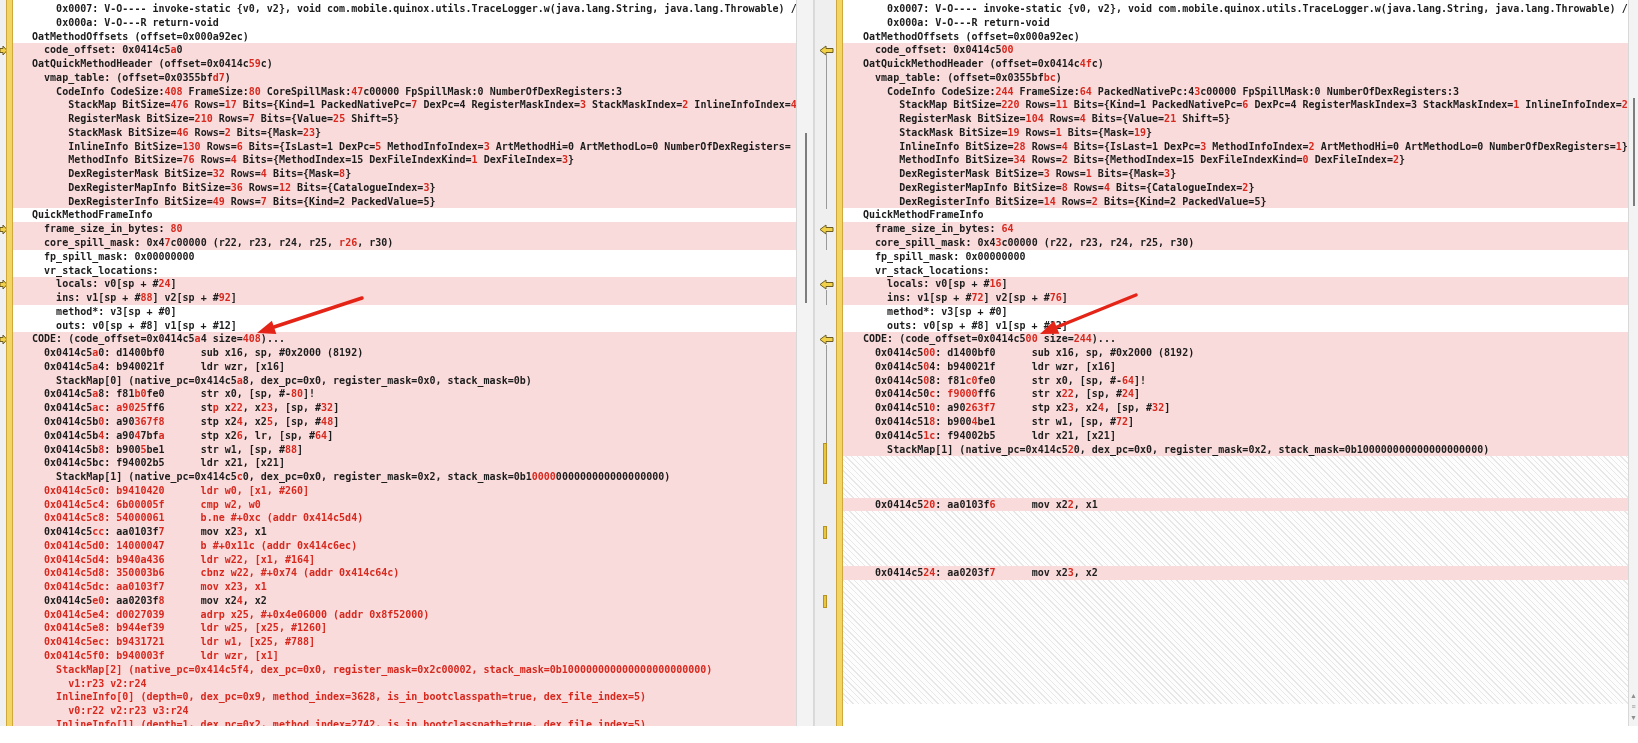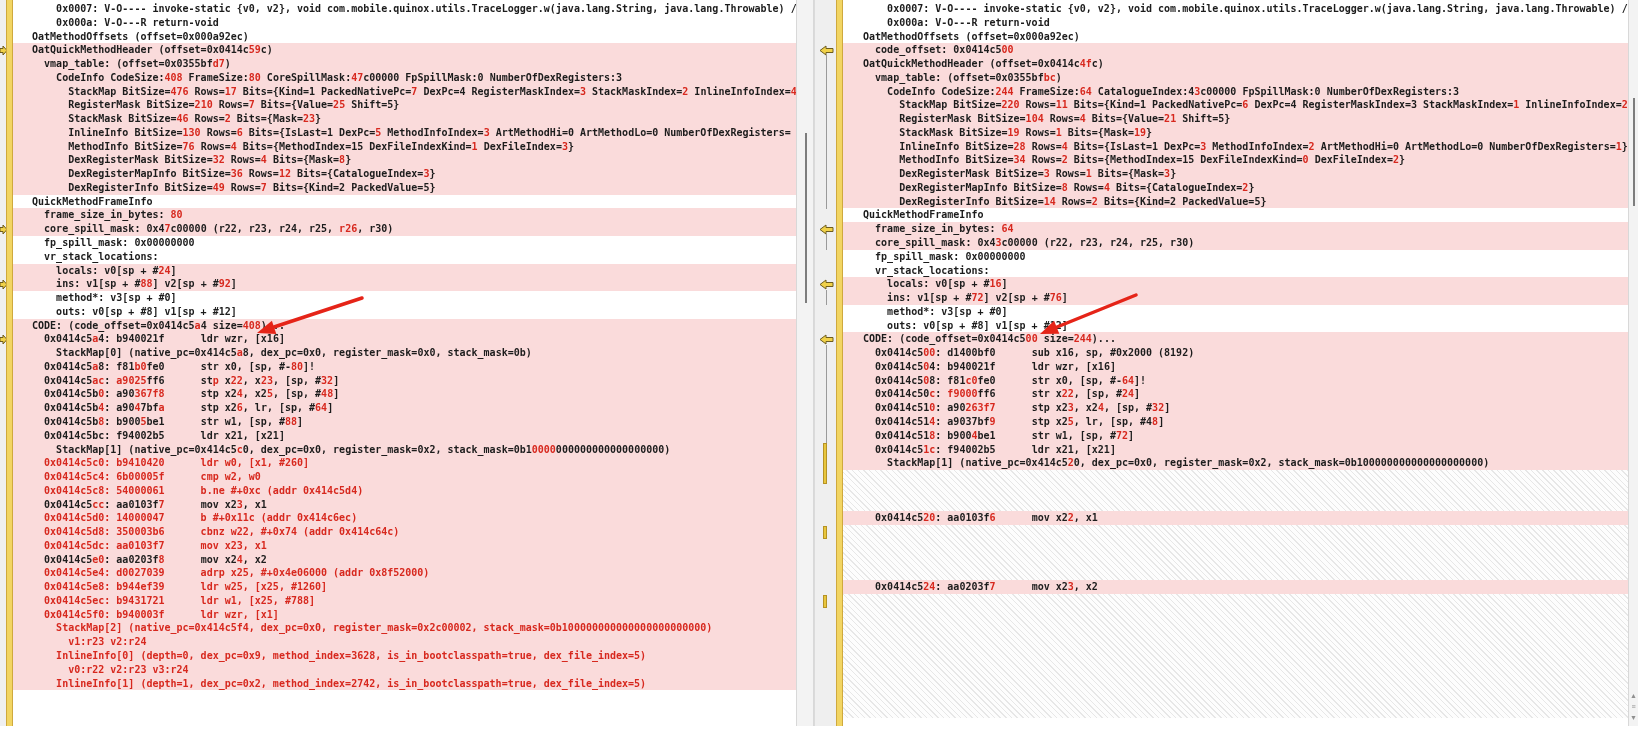--- a/index.html
+++ b/index.html
@@ -66,20 +66,21 @@
       <polygon points="0,3.5 3,3.5 3,1 7,5.5 3,10 3,7.5 0,7.5" fill="#f0d149" stroke="#6e5d1e" stroke-width="1"></polygon>
     </svg>
   </div>
 <div id="leftBand"></div>
 
 <div class="pane" id="leftPane">
   <div class="content" id="leftLines">
       <div class="line w"><span>      0x0007: V-O---- invoke-static {v0, v2}, void com.mobile.quinox.utils.TraceLogger.w(java.lang.String, java.lang.Throwable) // method@</span></div>
       <div class="line w"><span>      0x000a: V-O---R return-void</span></div>
       <div class="line w"><span>  OatMethodOffsets (offset=0x000a92ec)</span></div>
+      <div class="line p"><span>    code_offset: 0x0414c5</span><span class="r">a</span><span>0</span></div>
       <div class="line p"><span>  OatQuickMethodHeader (offset=0x0414c</span><span class="r">59</span><span>c)</span></div>
       <div class="line p"><span>    vmap_table: (offset=0x0355bf</span><span class="r">d7</span><span>)</span></div>
       <div class="line p"><span>      CodeInfo CodeSize:</span><span class="r">408</span><span> FrameSize:</span><span class="r">80</span><span> CoreSpillMask:</span><span class="r">47</span><span>c00000 FpSpillMask:0 NumberOfDexRegisters:3</span></div>
       <div class="line p"><span>        StackMap BitSize=</span><span class="r">476</span><span> Rows=</span><span class="r">17</span><span> Bits={Kind=1 PackedNativePc=</span><span class="r">7</span><span> DexPc=4 RegisterMaskIndex=</span><span class="r">3</span><span> StackMaskIndex=</span><span class="r">2</span><span> InlineInfoIndex=</span><span class="r">4</span></div>
       <div class="line p"><span>        RegisterMask BitSize=</span><span class="r">210</span><span> Rows=</span><span class="r">7</span><span> Bits={Value=</span><span class="r">25</span><span> Shift=5}</span></div>
       <div class="line p"><span>        StackMask BitSize=</span><span class="r">46</span><span> Rows=</span><span class="r">2</span><span> Bits={Mask=</span><span class="r">23</span><span>}</span></div>
       <div class="line p"><span>        InlineInfo BitSize=</span><span class="r">130</span><span> Rows=</span><span class="r">6</span><span> Bits={IsLast=1 DexPc=</span><span class="r">5</span><span> MethodInfoIndex=</span><span class="r">3</span><span> ArtMethodHi=0 ArtMethodLo=0 NumberOfDexRegisters=</span></div>
       <div class="line p"><span>        MethodInfo BitSize=</span><span class="r">76</span><span> Rows=</span><span class="r">4</span><span> Bits={MethodIndex=15 DexFileIndexKind=</span><span class="r">1</span><span> DexFileIndex=</span><span class="r">3</span><span>}</span></div>
       <div class="line p"><span>        DexRegisterMask BitSize=</span><span class="r">32</span><span> Rows=</span><span class="r">4</span><span> Bits={Mask=</span><span class="r">8</span><span>}</span></div>
       <div class="line p"><span>        DexRegisterMapInfo BitSize=</span><span class="r">36</span><span> Rows=</span><span class="r">12</span><span> Bits={CatalogueIndex=</span><span class="r">3</span><span>}</span></div>
@@ -87,34 +88,36 @@
       <div class="line w"><span>  QuickMethodFrameInfo</span></div>
       <div class="line p"><span>    frame_size_in_bytes: </span><span class="r">80</span></div>
       <div class="line p"><span>    core_spill_mask: 0x4</span><span class="r">7</span><span>c00000 (r22, r23, r24, r25,</span><span class="r"> r26</span><span>, r30)</span></div>
       <div class="line w"><span>    fp_spill_mask: 0x00000000</span></div>
       <div class="line w"><span>    vr_stack_locations:</span></div>
       <div class="line p"><span>      locals: v0[sp + #</span><span class="r">24</span><span>]</span></div>
       <div class="line p"><span>      ins: v1[sp + #</span><span class="r">88</span><span>] v2[sp + #</span><span class="r">92</span><span>]</span></div>
       <div class="line w"><span>      method*: v3[sp + #0]</span></div>
       <div class="line w"><span>      outs: v0[sp + #8] v1[sp + #12]</span></div>
       <div class="line p"><span>  CODE: (code_offset=0x0414c5</span><span class="r">a</span><span>4 size=</span><span class="r">408</span><span>)...</span></div>
+      <div class="line p"><span>    0x0414c5</span><span class="r">a</span><span>0: d1400bf0      sub x16, sp, #0x2000 (8192)</span></div>
       <div class="line p"><span>    0x0414c5</span><span class="r">a</span><span>4: b940021f      ldr wzr, [x16]</span></div>
       <div class="line p"><span>      StackMap[0] (native_pc=0x414c5</span><span class="r">a</span><span>8, dex_pc=0x0, register_mask=0x0, stack_mask=0b)</span></div>
       <div class="line p"><span>    0x0414c5</span><span class="r">a</span><span>8: f81</span><span class="r">b0</span><span>fe0      str x0, [sp, #-</span><span class="r">80</span><span>]!</span></div>
       <div class="line p"><span>    0x0414c5</span><span class="r">ac</span><span>: </span><span class="r">a9025</span><span>ff6      st</span><span class="r">p</span><span> x</span><span class="r">22</span><span>, x</span><span class="r">23</span><span>, [sp, #</span><span class="r">32</span><span>]</span></div>
       <div class="line p"><span>    0x0414c5b</span><span class="r">0</span><span>: a90</span><span class="r">367f8</span><span>      stp x2</span><span class="r">4</span><span>, x2</span><span class="r">5</span><span>, [sp, #</span><span class="r">48</span><span>]</span></div>
       <div class="line p"><span>    0x0414c5b</span><span class="r">4</span><span>: a90</span><span class="r">4</span><span>7bf</span><span class="r">a</span><span>      stp x2</span><span class="r">6</span><span>, lr, [sp, #</span><span class="r">64</span><span>]</span></div>
       <div class="line p"><span>    0x0414c5b</span><span class="r">8</span><span>: b900</span><span class="r">5</span><span>be1      str w1, [sp, #</span><span class="r">88</span><span>]</span></div>
       <div class="line p"><span>    0x0414c5bc: f94002b5      ldr x21, [x21]</span></div>
       <div class="line p"><span>      StackMap[1] (native_pc=0x414c5</span><span class="r">c</span><span>0, dex_pc=0x0, register_mask=0x2, stack_mask=0b1</span><span class="r">0000</span><span>000000000000000000)</span></div>
       <div class="line p"><span class="r">    0x0414c5c0: b9410420      ldr w0, [x1, #260]</span></div>
       <div class="line p"><span class="r">    0x0414c5c4: 6b00005f      cmp w2, w0</span></div>
       <div class="line p"><span class="r">    0x0414c5c8: 54000061      b.ne #+0xc (addr 0x414c5d4)</span></div>
       <div class="line p"><span>    0x0414c5</span><span class="r">cc</span><span>: aa0103f</span><span class="r">7</span><span>      mov x2</span><span class="r">3</span><span>, x1</span></div>
       <div class="line p"><span class="r">    0x0414c5d0: 14000047      b #+0x11c (addr 0x414c6ec)</span></div>
+      <div class="line p"><span class="r">    0x0414c5d4: b940a436      ldr w22, [x1, #164]</span></div>
       <div class="line p"><span class="r">    0x0414c5d8: 350003b6      cbnz w22, #+0x74 (addr 0x414c64c)</span></div>
       <div class="line p"><span class="r">    0x0414c5dc: aa0103f7      mov x23, x1</span></div>
       <div class="line p"><span>    0x0414c5</span><span class="r">e0</span><span>: aa0203f</span><span class="r">8</span><span>      mov x2</span><span class="r">4</span><span>, x2</span></div>
       <div class="line p"><span class="r">    0x0414c5e4: d0027039      adrp x25, #+0x4e06000 (addr 0x8f52000)</span></div>
       <div class="line p"><span class="r">    0x0414c5e8: b944ef39      ldr w25, [x25, #1260]</span></div>
       <div class="line p"><span class="r">    0x0414c5ec: b9431721      ldr w1, [x25, #788]</span></div>
       <div class="line p"><span class="r">    0x0414c5f0: b940003f      ldr wzr, [x1]</span></div>
       <div class="line p"><span class="r">      StackMap[2] (native_pc=0x414c5f4, dex_pc=0x0, register_mask=0x2c00002, stack_mask=0b100000000000000000000000)</span></div>
       <div class="line p"><span class="r">        v1:r23 v2:r24</span></div>
       <div class="line p"><span class="r">      InlineInfo[0] (depth=0, dex_pc=0x9, method_index=3628, is_in_bootclasspath=true, dex_file_index=5)</span></div>
@@ -151,21 +154,21 @@
 <div id="rightBand"></div>
 
 <div class="pane" id="rightPane">
   <div class="content" id="rightLines">
       <div class="line w"><span>      0x0007: V-O---- invoke-static {v0, v2}, void com.mobile.quinox.utils.TraceLogger.w(java.lang.String, java.lang.Throwable) // method@</span></div>
       <div class="line w"><span>      0x000a: V-O---R return-void</span></div>
       <div class="line w"><span>  OatMethodOffsets (offset=0x000a92ec)</span></div>
       <div class="line p"><span>    code_offset: 0x0414c5</span><span class="r">00</span></div>
       <div class="line p"><span>  OatQuickMethodHeader (offset=0x0414c</span><span class="r">4f</span><span>c)</span></div>
       <div class="line p"><span>    vmap_table: (offset=0x0355bf</span><span class="r">bc</span><span>)</span></div>
-      <div class="line p"><span>      CodeInfo CodeSize:</span><span class="r">244</span><span> FrameSize:</span><span class="r">64</span><span> CatalogueIndex:4</span><span class="r">3</span><span>c00000 FpSpillMask:0 NumberOfDexRegisters:3</span></div>
+      <div class="line p"><span>      CodeInfo CodeSize:</span><span class="r">244</span><span> FrameSize:</span><span class="r">64</span><span> PackedNativePc:4</span><span class="r">3</span><span>c00000 FpSpillMask:0 NumberOfDexRegisters:3</span></div>
       <div class="line p"><span>        StackMap BitSize=</span><span class="r">220</span><span> Rows=</span><span class="r">11</span><span> Bits={Kind=1 PackedNativePc=</span><span class="r">6</span><span> DexPc=4 RegisterMaskIndex=3 StackMaskIndex=</span><span class="r">1</span><span> InlineInfoIndex=</span><span class="r">2</span><span>}</span></div>
       <div class="line p"><span>        RegisterMask BitSize=</span><span class="r">104</span><span> Rows=</span><span class="r">4</span><span> Bits={Value=</span><span class="r">21</span><span> Shift=5}</span></div>
       <div class="line p"><span>        StackMask BitSize=</span><span class="r">19</span><span> Rows=</span><span class="r">1</span><span> Bits={Mask=</span><span class="r">19</span><span>}</span></div>
       <div class="line p"><span>        InlineInfo BitSize=</span><span class="r">28</span><span> Rows=</span><span class="r">4</span><span> Bits={IsLast=1 DexPc=</span><span class="r">3</span><span> MethodInfoIndex=</span><span class="r">2</span><span> ArtMethodHi=0 ArtMethodLo=0 NumberOfDexRegisters=</span><span class="r">1</span><span>}</span></div>
       <div class="line p"><span>        MethodInfo BitSize=</span><span class="r">34</span><span> Rows=</span><span class="r">2</span><span> Bits={MethodIndex=15 DexFileIndexKind=</span><span class="r">0</span><span> DexFileIndex=</span><span class="r">2</span><span>}</span></div>
       <div class="line p"><span>        DexRegisterMask BitSize=</span><span class="r">3</span><span> Rows=</span><span class="r">1</span><span> Bits={Mask=</span><span class="r">3</span><span>}</span></div>
       <div class="line p"><span>        DexRegisterMapInfo BitSize=</span><span class="r">8</span><span> Rows=</span><span class="r">4</span><span> Bits={CatalogueIndex=</span><span class="r">2</span><span>}</span></div>
       <div class="line p"><span>        DexRegisterInfo BitSize=</span><span class="r">14</span><span> Rows=</span><span class="r">2</span><span> Bits={Kind=2 PackedValue=5}</span></div>
       <div class="line w"><span>  QuickMethodFrameInfo</span></div>
       <div class="line p"><span>    frame_size_in_bytes: </span><span class="r">64</span></div>
@@ -175,21 +178,20 @@
       <div class="line p"><span>      locals: v0[sp + #</span><span class="r">16</span><span>]</span></div>
       <div class="line p"><span>      ins: v1[sp + #</span><span class="r">72</span><span>] v2[sp + #</span><span class="r">76</span><span>]</span></div>
       <div class="line w"><span>      method*: v3[sp + #0]</span></div>
       <div class="line w"><span>      outs: v0[sp + #8] v1[sp + #12]</span></div>
       <div class="line p"><span>  CODE: (code_offset=0x0414c5</span><span class="r">00</span><span> size=</span><span class="r">244</span><span>)...</span></div>
       <div class="line p"><span>    0x0414c5</span><span class="r">00</span><span>: d1400bf0      sub x16, sp, #0x2000 (8192)</span></div>
       <div class="line p"><span>    0x0414c5</span><span class="r">0</span><span>4: b940021f      ldr wzr, [x16]</span></div>
       <div class="line p"><span>    0x0414c5</span><span class="r">0</span><span>8: f81</span><span class="r">c0</span><span>fe0      str x0, [sp, #-</span><span class="r">64</span><span>]!</span></div>
       <div class="line p"><span>    0x0414c50</span><span class="r">c</span><span>: </span><span class="r">f9000</span><span>ff6      str x</span><span class="r">22</span><span>, [sp, #</span><span class="r">24</span><span>]</span></div>
       <div class="line p"><span>    0x0414c51</span><span class="r">0</span><span>: a90</span><span class="r">263f7</span><span>      stp x2</span><span class="r">3</span><span>, x2</span><span class="r">4</span><span>, [sp, #</span><span class="r">32</span><span>]</span></div>
-      <div class="line p"><span>    0x0414c51</span><span class="r">4</span><span>: a9037bf</span><span class="r">9</span><span>      stp x2</span><span class="r">5</span><span>, lr, [sp, #4</span><span class="r">8</span><span>]</span></div>
       <div class="line p"><span>    0x0414c51</span><span class="r">8</span><span>: b900</span><span class="r">4</span><span>be1      str w1, [sp, #</span><span class="r">72</span><span>]</span></div>
       <div class="line p"><span>    0x0414c5</span><span class="r">1c</span><span>: f94002b5      ldr x21, [x21]</span></div>
       <div class="line p"><span>      StackMap[1] (native_pc=0x414c5</span><span class="r">2</span><span>0, dex_pc=0x0, register_mask=0x2, stack_mask=0b100000000000000000000)</span></div>
       <div class="gap" style="height: 41.34px;"></div>
       <div class="line p"><span>    0x0414c5</span><span class="r">20</span><span>: aa0103f</span><span class="r">6</span><span>      mov x2</span><span class="r">2</span><span>, x1</span></div>
       <div class="gap" style="height: 55.12px;"></div>
       <div class="line p"><span>    0x0414c5</span><span class="r">24</span><span>: aa0203f</span><span class="r">7</span><span>      mov x2</span><span class="r">3</span><span>, x2</span></div>
       <div class="gap" style="height: 124.02px;"></div>
     </div>
 </div>

